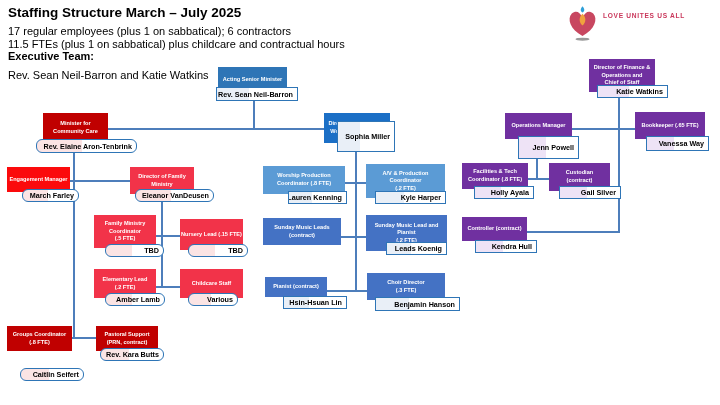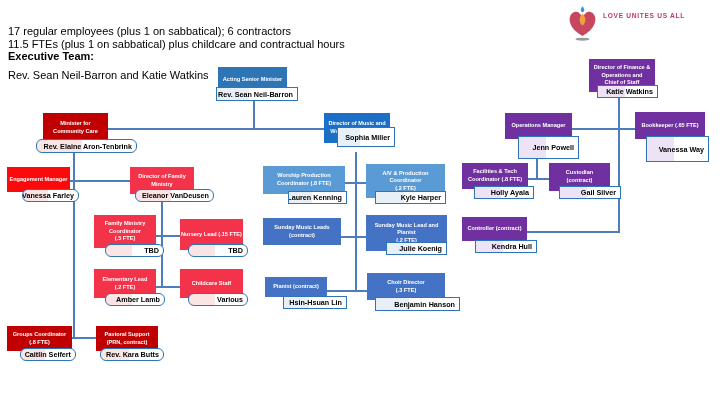--- a/index.html
+++ b/index.html
@@ -34,20 +34,21 @@
   .namebox.p{background:linear-gradient(90deg,#eee3f6 0,#eee3f6 45%,#fff 45%);}
   .namebox.b{background:linear-gradient(90deg,#e9eff7 0,#e9eff7 40%,#fff 40%);}
   
   .line{position:absolute;background:#4d7ebb;}
 </style>
 </head>
 <body>
 
 <div class="canvas">
 
+  <div class="hdr-title">Staffing Structure March – July 2025</div>
   <div class="hdr-sub" style="top:25px;">17 regular employees (plus 1 on sabbatical); 6 contractors</div>
   <div class="hdr-sub" style="top:37.5px;">11.5 FTEs (plus 1 on sabbatical) plus childcare and contractual hours</div>
   <div class="hdr-sub bold" style="top:50px;">Executive Team:</div>
   <div class="hdr-sub" style="top:69px;">Rev. Sean Neil-Barron and Katie Watkins</div>
 
   <div class="logo">
     <span>
       <svg width="33" height="37" viewBox="0 0 40 44">
         <path d="M20 37 C5 30 1 16 7 10 C12 5.5 17 8 19.2 14 L20 17 L20.8 14 C23 8 28 5.5 33 10 C39 16 35 30 20 37 Z" fill="#c84760"></path>
         <path d="M20 24.5 C15.2 20.5 15.6 14 20 10.2 C24.4 14 24.8 20.5 20 24.5 Z" fill="#f0a23e"></path>
@@ -86,26 +87,26 @@
   <div class="node dark-red" style="left:43px;top:113px;width:65px;height:30px">
       <span>Minister for
 Community Care</span>
     </div>
   <div class="namebox r" style="left:36px;top:139px;width:101px;height:14px">Rev. Elaine Aron-Tenbrink</div>
 
   <div class="node blue-bright" style="left:324px;top:113px;width:66px;height:30px">
       <span>Director of Music and
 Worship Production</span>
     </div>
-  <div class="namebox b" style="left:337px;top:127px;width:58px;height:20px">Sophia Miller</div>
+  <div class="namebox b" style="left:337px;top:121px;width:58px;height:31px">Sophia Miller</div>
 
   <div class="node bright-red" style="left:7px;top:167px;width:63px;height:25px">
       <span>Engagement Manager</span>
     </div>
-  <div class="namebox r" style="left:22px;top:189px;width:57px;height:13px">Vanessa Farley</div>
+  <div class="namebox r" style="left:22px;top:189px;width:57px;height:13px">March Farley</div>
 
   <div class="node crimson" style="left:130px;top:167px;width:64px;height:27px">
       <span>Director of Family
 Ministry</span>
     </div>
   <div class="namebox r" style="left:135px;top:189px;width:79px;height:13px">Eleanor VanDeusen</div>
 
   <div class="node crimson" style="left:94px;top:215px;width:62px;height:33px">
       <span>Family Ministry
 Coordinator
@@ -120,27 +121,27 @@
 
   <div class="node crimson" style="left:94px;top:269px;width:62px;height:29px">
       <span>Elementary Lead
 (.2 FTE)</span>
     </div>
   <div class="namebox r" style="left:105px;top:293px;width:60px;height:13px">Amber Lamb</div>
 
   <div class="node crimson" style="left:180px;top:269px;width:63px;height:29px">
       <span>Childcare Staff</span>
     </div>
-  <div class="namebox r" style="left:188px;top:293px;width:60px;height:13px">Various</div>
+  <div class="namebox r" style="left:188px;top:293px;width:50px;height:13px">Various</div>
 
   <div class="node dark-red" style="left:7px;top:326px;width:65px;height:25px">
       <span>Groups Coordinator
 (.8 FTE)</span>
     </div>
-  <div class="namebox r" style="left:20px;top:348px;width:56px;height:13px">Caitlin Seifert</div>
+  <div class="namebox r" style="left:20px;top:368px;width:64px;height:13px">Caitlin Seifert</div>
 
   <div class="node dark-red" style="left:96px;top:326px;width:62px;height:25px">
       <span>Pastoral Support
 (PRN, contract)</span>
     </div>
   <div class="namebox r" style="left:100px;top:348px;width:64px;height:13px">Rev. Kara Butts</div>
 
   <div class="node light-blue" style="left:263px;top:166px;width:82px;height:28px">
       <span>Worship Production
 Coordinator (.8 FTE)</span>
@@ -157,49 +158,49 @@
   <div class="node mid-blue" style="left:263px;top:218px;width:78px;height:27px">
       <span>Sunday Music Leads
 (contract)</span>
     </div>
 
   <div class="node mid-blue" style="left:366px;top:215px;width:81px;height:36px">
       <span>Sunday Music Lead and
 Pianist
 (.2 FTE)</span>
     </div>
-  <div class="namebox b" style="left:386px;top:242px;width:61px;height:13px">Julie Koenig</div>
+  <div class="namebox b" style="left:386px;top:242px;width:61px;height:13px">Leads Koenig</div>
 
   <div class="node mid-blue" style="left:265px;top:277px;width:62px;height:20px">
       <span>Pianist (contract)</span>
     </div>
   <div class="namebox b" style="left:283px;top:296px;width:64px;height:13px">Hsin-Hsuan Lin</div>
 
   <div class="node mid-blue" style="left:367px;top:273px;width:78px;height:27px">
       <span>Choir Director
 (.3 FTE)</span>
     </div>
   <div class="namebox b" style="left:375px;top:297px;width:85px;height:14px">Benjamin Hanson</div>
 
   <div class="node purple" style="left:589px;top:59px;width:66px;height:33px">
       <span>Director of Finance &amp;
 Operations and
 Chief of Staff</span>
     </div>
-  <div class="namebox p" style="left:597px;top:85px;width:61px;height:13px">Katie Watkins</div>
+  <div class="namebox p" style="left:597px;top:85px;width:71px;height:13px">Katie Watkins</div>
 
   <div class="node purple" style="left:505px;top:113px;width:67px;height:26px">
       <span>Operations Manager</span>
     </div>
   <div class="namebox p" style="left:518px;top:136px;width:61px;height:23px">Jenn Powell</div>
 
   <div class="node purple" style="left:635px;top:112px;width:70px;height:27px">
       <span>Bookkeeper (.65 FTE)</span>
     </div>
-  <div class="namebox p" style="left:646px;top:136px;width:63px;height:26px">Vanessa Way</div>
+  <div class="namebox p" style="left:646px;top:136px;width:63px;height:15px">Vanessa Way</div>
 
   <div class="node purple" style="left:462px;top:163px;width:66px;height:26px">
       <span>Facilities &amp; Tech
 Coordinator (.8 FTE)</span>
     </div>
   <div class="namebox p" style="left:474px;top:186px;width:60px;height:13px">Holly Ayala</div>
 
   <div class="node purple" style="left:549px;top:163px;width:61px;height:28px">
       <span>Custodian
 (contract)</span>

